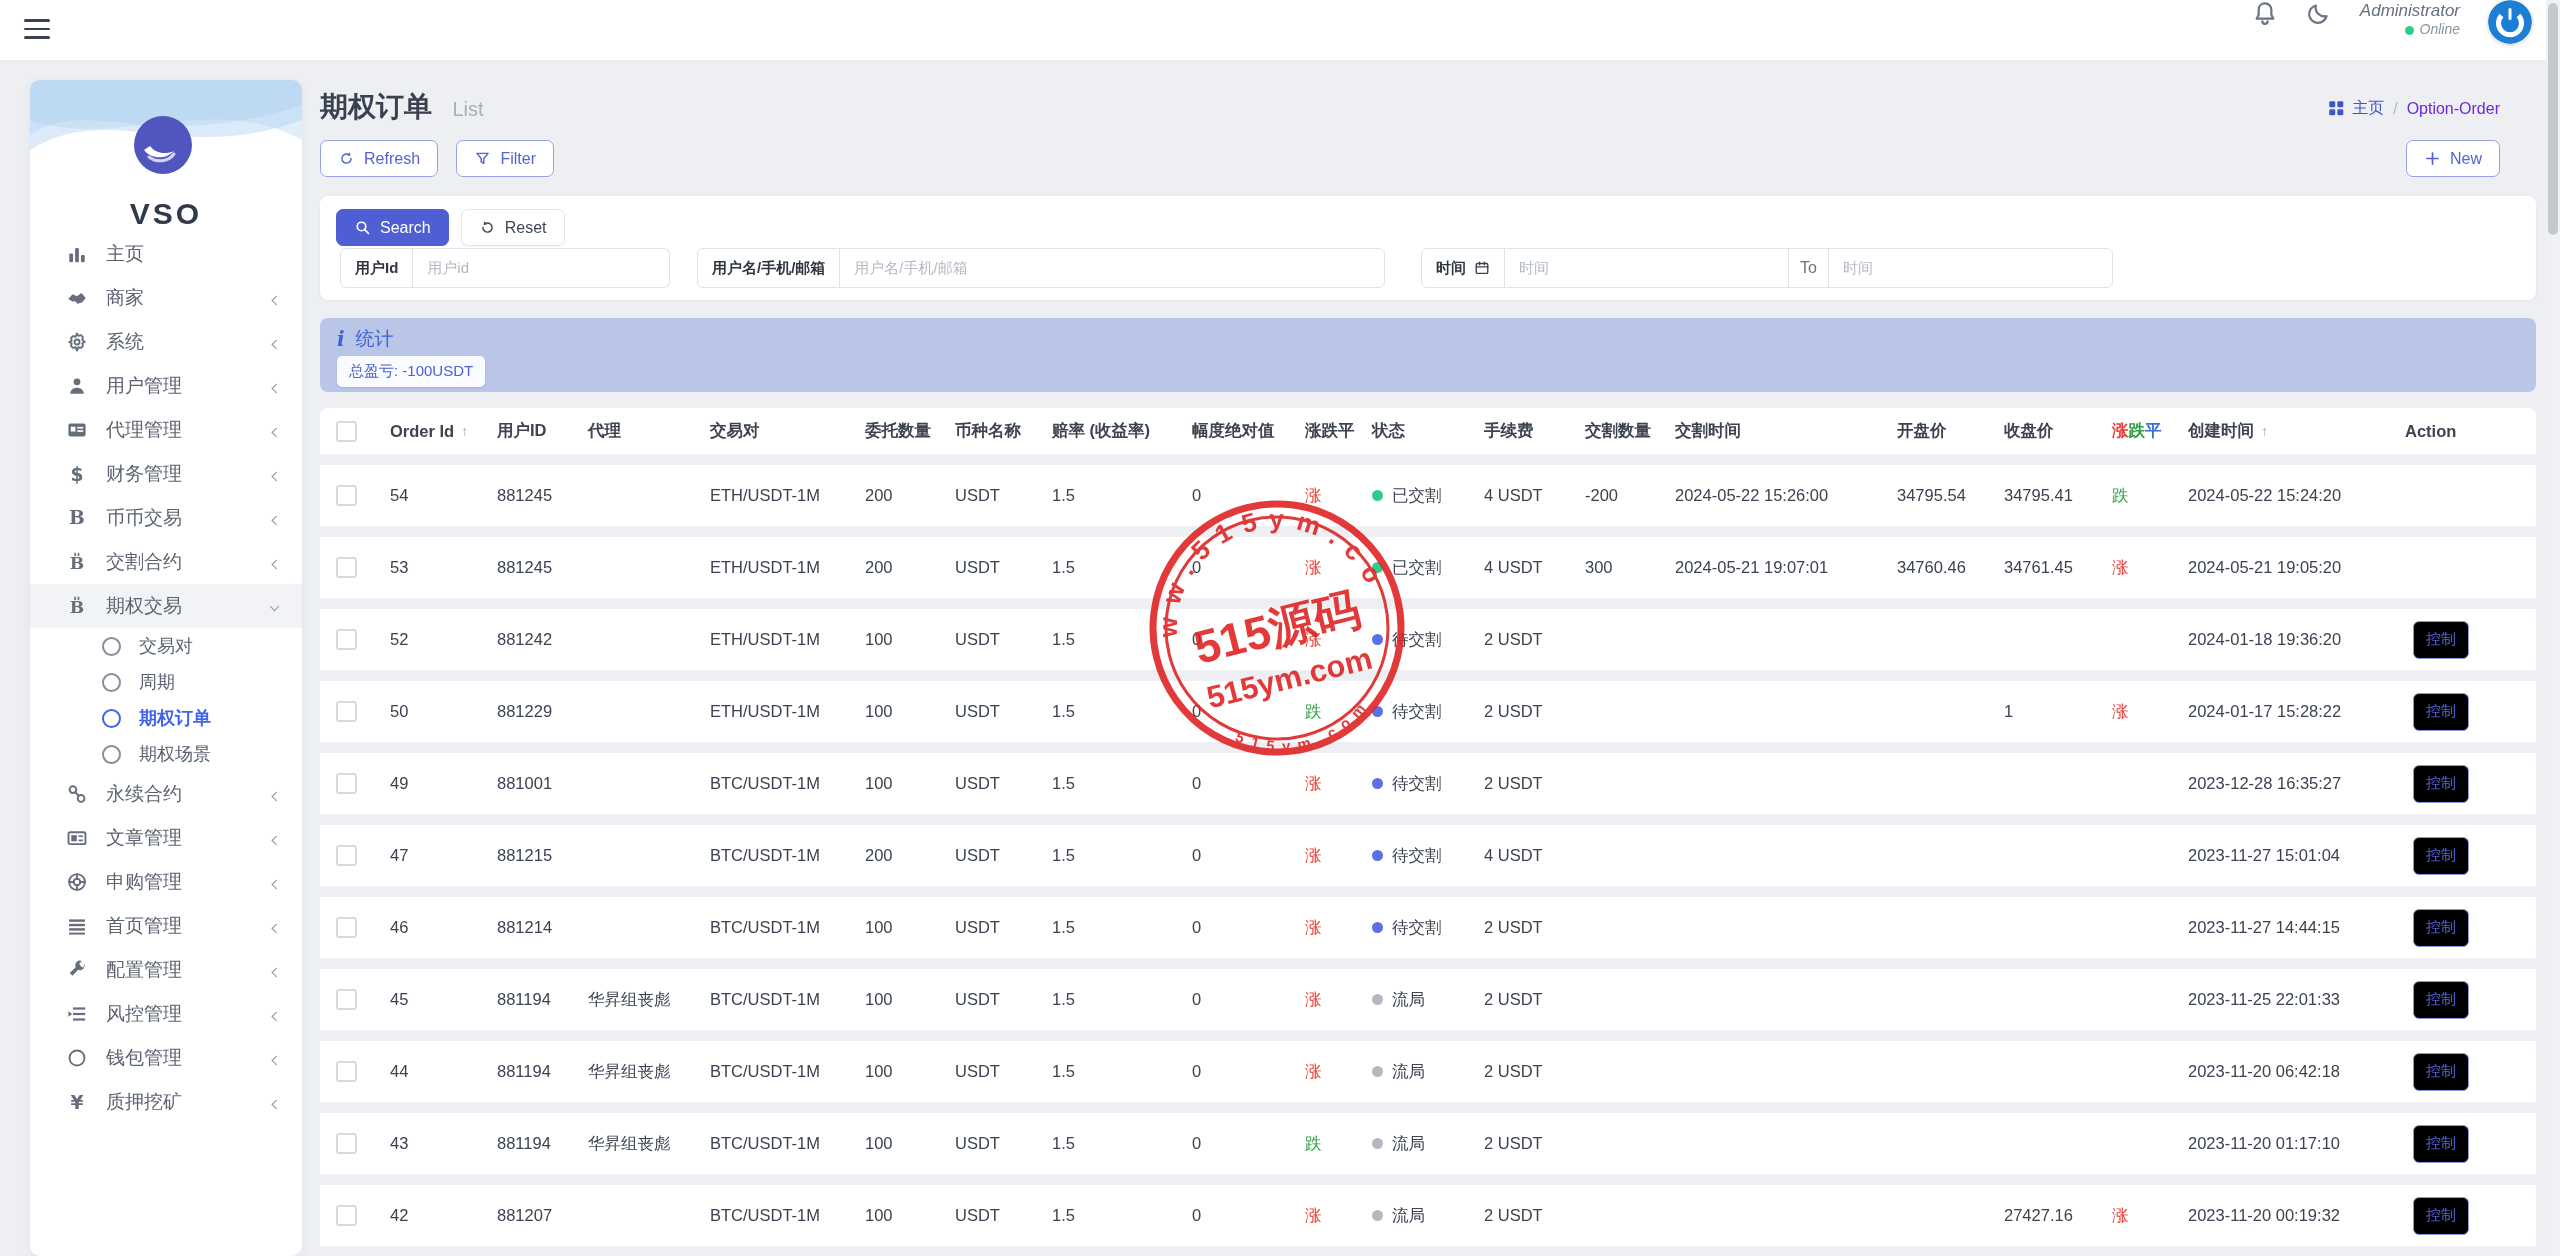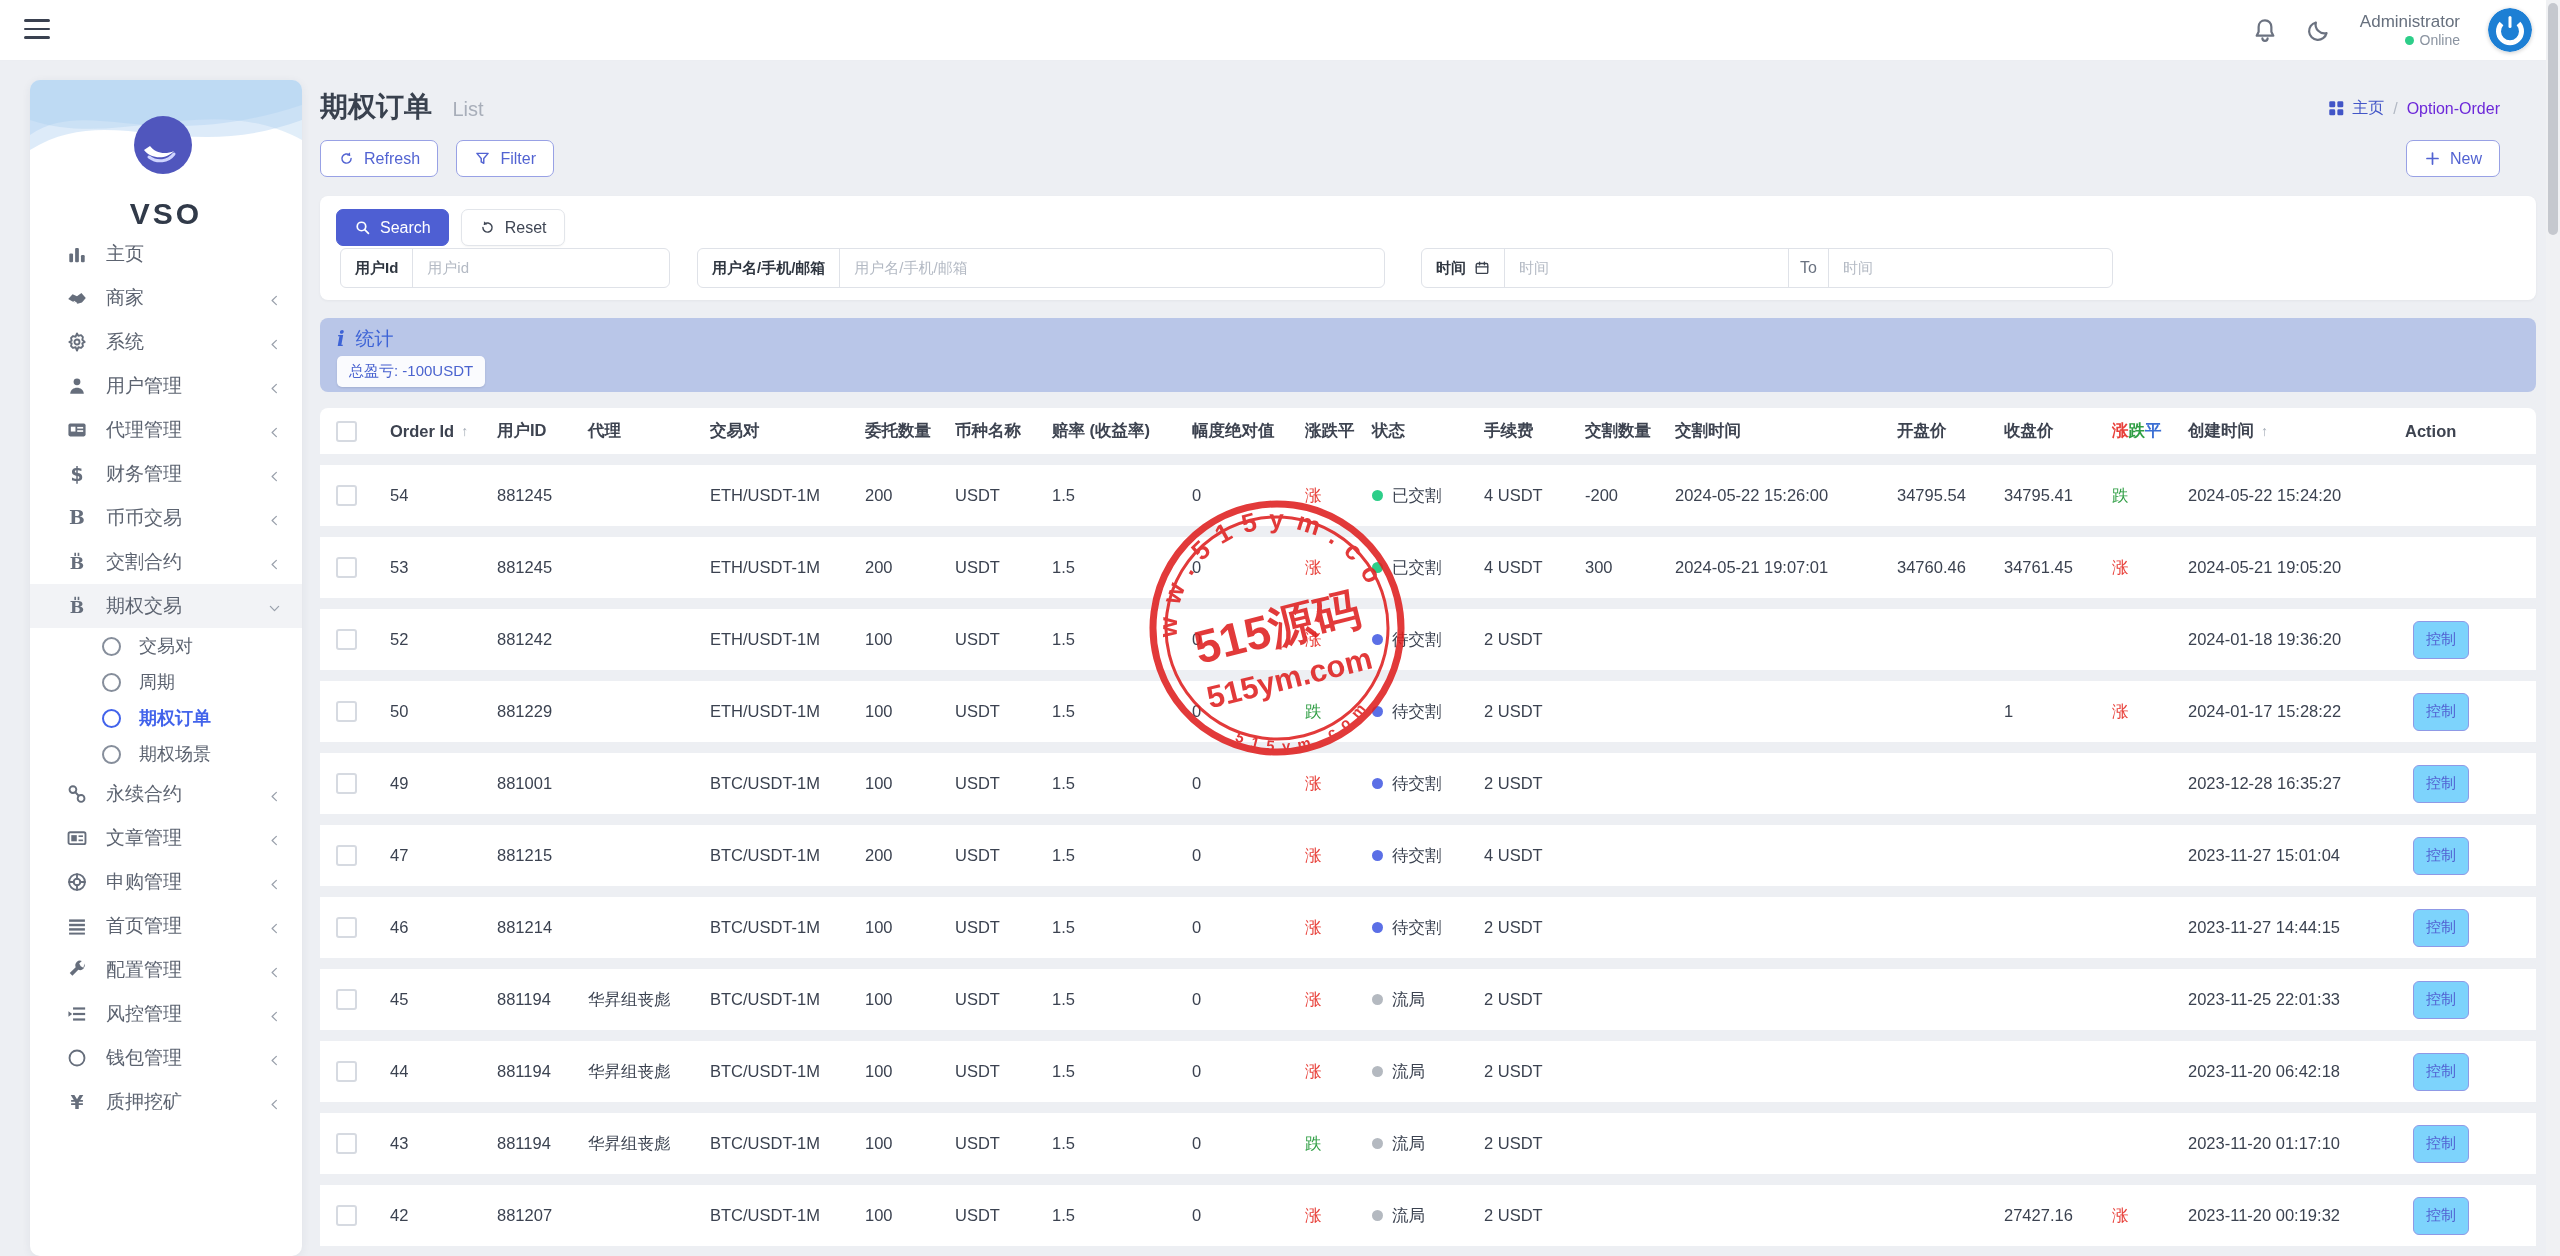--- a/index.html
+++ b/index.html
@@ -2,21 +2,21 @@
 <html style="--primary: #4e5fd3; --up: #e8403a; --down: #2f9e44; --st-settled: #2dce89; --st-pending: #5b6fe6; --st-flow: #b4b9c0;"><head>
 <meta charset="utf-8">
 <style>
   html,body{margin:0;padding:0;background:#edeff3;font-family:"Liberation Sans","DejaVu Sans",sans-serif;}
   .canvas{position:relative;width:2560px;height:1256px;overflow:hidden;background:#edeff3;}
 
   
   .topbar{position:absolute;left:0;top:0;width:2546px;height:60px;background:#fff;border-bottom:1px solid #eceef2;z-index:10;}
   .hamburger{position:absolute;left:24px;top:19px;width:26px;height:22px;cursor:pointer;}
   .hamburger i{display:block;height:2.5px;background:#3a4150;margin-bottom:6px;border-radius:2px;}
-  .top-right{position:absolute;right:14px;top:0;height:60px;display:flex;align-items:center;gap:28px;}
+  .top-right{position:absolute;right:14px;top:0;height:60px;display:flex;gap:28px;font-style:italic;}
   .tico{width:26px;height:26px;color:#6b7280;}
   .tico svg{width:100%;height:100%;}
   .user-block{text-align:right;line-height:1.25;}
   .user-name{font-size:17px;color:#67707e;}
   .user-status{font-size:14px;color:#8a93a0;display:flex;align-items:center;justify-content:flex-end;gap:6px;}
   .gdot{width:9px;height:9px;border-radius:50%;background:#2dce89;display:inline-block;}
   .avatar{width:44px;height:44px;border-radius:50%;overflow:hidden;box-shadow:0 1px 4px rgba(0,0,0,.2);}
 
   
   .sb-track{position:absolute;right:0;top:0;width:14px;height:1256px;background:#f0f1f3;z-index:60;}
@@ -80,21 +80,21 @@
   .rows{position:absolute;left:320px;top:454px;width:2216px;}
   .trow{height:61px;margin-top:11px;background:#fff;}
   .tcell{font-size:16.5px;color:#3b4250;padding-left:10px;white-space:nowrap;display:flex;align-items:center;overflow:hidden;}
   .cb{width:17px;height:17px;border:2px solid #d6dae1;border-radius:3px;background:#fff;display:inline-block;margin-left:6px;cursor:pointer;}
   .up{color:var(--up,#e8403a);}
   .down{color:var(--down,#2f9e44);}
   .dot{width:11px;height:11px;border-radius:50%;display:inline-block;margin-right:9px;flex:none;}
   .dot.settled{background:var(--st-settled,#2dce89);}
   .dot.pending{background:var(--st-pending,#5b6fe6);}
   .dot.flow{background:var(--st-flow,#b4b9c0);}
-  .ctl{height:38px;min-width:56px;padding:0 12px;border:1px solid #8f99e6;border-radius:6px;color:#5263d2;background:#7dd3fc;font-size:15px;margin-left:8px;cursor:pointer;font-family:inherit;}
+  .ctl{height:38px;min-width:56px;padding:0 12px;border:1px solid #8f99e6;border-radius:6px;color:#5263d2;background:#000000;font-size:15px;margin-left:8px;cursor:pointer;font-family:inherit;}
 
   
   .stamp{position:absolute;left:1127px;top:478px;width:300px;height:300px;color:#df1f1f;opacity:.88;transform:rotate(-14deg);z-index:40;pointer-events:none;}
 </style>
 </head>
 <body>
 
 <div class="canvas">
 
   <header class="topbar">

